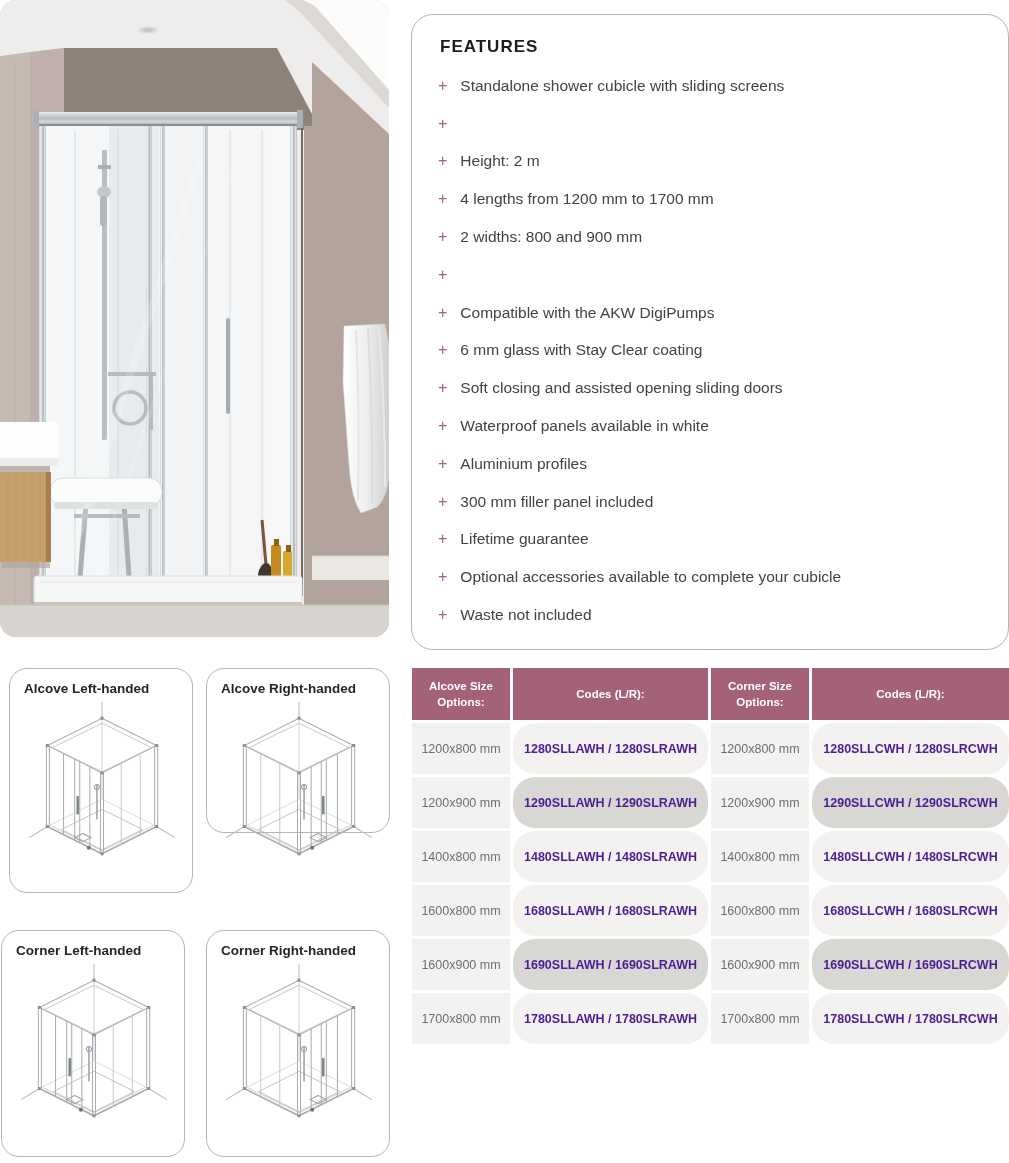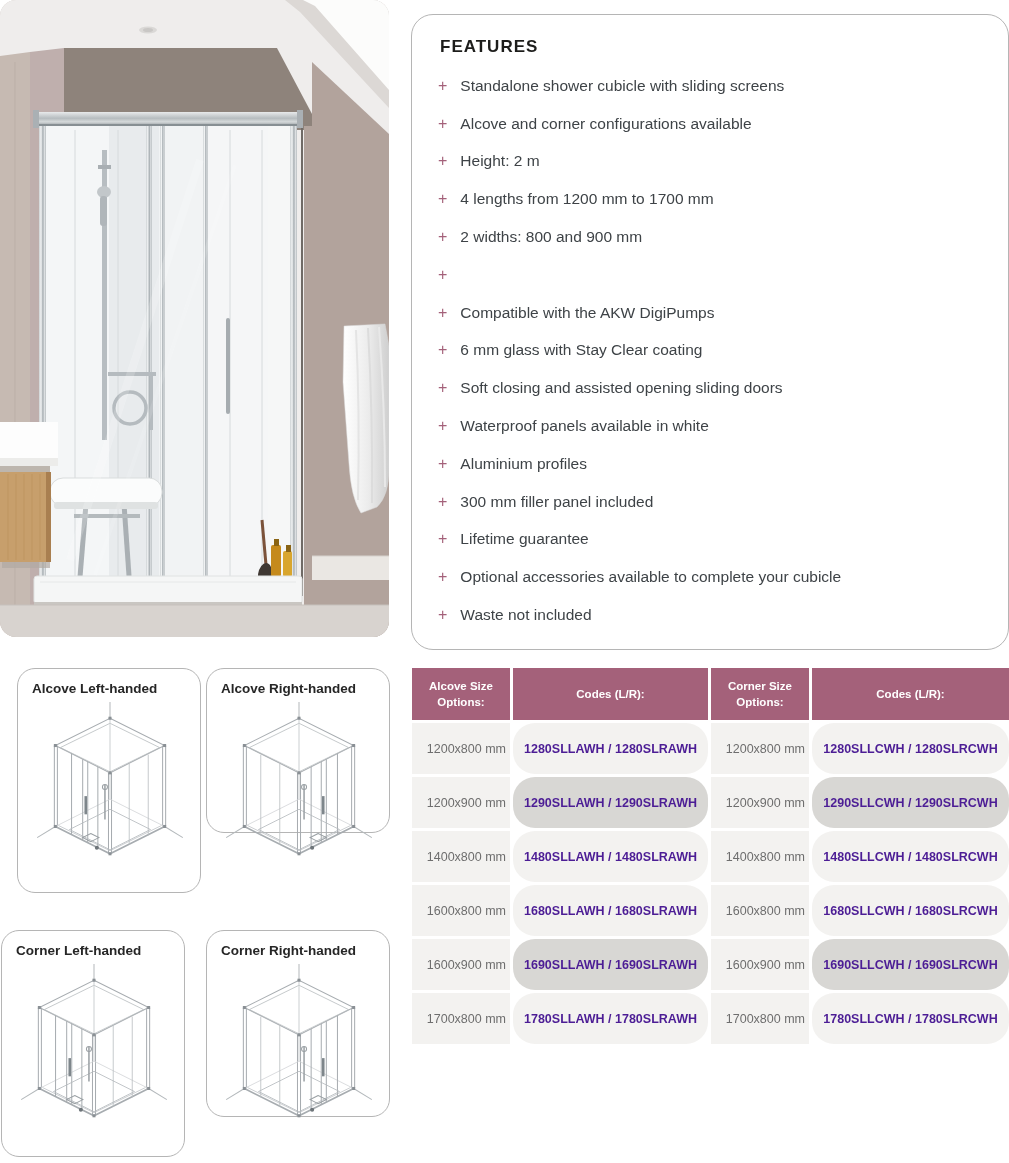--- a/index.html
+++ b/index.html
@@ -37,43 +37,43 @@
   .features-list{display:flex;flex-direction:column;}
   .feat{flex:0 0 37.8px;display:flex;align-items:center;gap:13px;
     font-size:15.5px;color:var(--text-dark);}
   .feat .plus{color:var(--accent);font-size:16px;line-height:1;flex:0 0 auto;}
 
   
   .diag-box{
     position:absolute;width:184px;border:1px solid var(--border-gray);
     border-radius:18px;background:#fff;padding:12px 12px 6px 14px;
   }
-  .diag-box.b1{left:17px;top:668px;height:225px;}
+  .diag-box.b1{left:9px;top:668px;height:225px;}
   .diag-box.b2{left:206px;top:668px;height:165px;}
   .diag-box.b3{left:1px;top:930px;height:227px;}
-  .diag-box.b4{left:206px;top:930px;height:187px;}
+  .diag-box.b4{left:206px;top:930px;height:227px;}
   .diag-label{font-size:13.5px;font-weight:bold;color:#262626;}
   .diag-art{display:block;margin:4px auto 0 auto;}
   .diag-art.mirror{transform:scaleX(-1);}
 
   
   .spec-table{
     position:absolute;left:409px;top:665px;width:603px;
     border-collapse:separate;border-spacing:3px;table-layout:fixed;
   }
   .spec-table th{
     background:var(--accent);color:#ffffff;font-size:11.5px;font-weight:bold;
     text-align:center;vertical-align:middle;height:52px;line-height:1.4;
     padding:0 6px;
   }
   .spec-table td{
     height:51px;text-align:center;vertical-align:middle;font-size:12.5px;
     padding:0 4px;
   }
-  .spec-table td.size{background:var(--row-light);color:#6e6e6e;text-align:right;}
+  .spec-table td.size{background:var(--row-light);color:#6e6e6e;}
   .spec-table td.code{background:var(--row-light);color:#4c1d95;font-weight:bold;border-radius:22px;}
   .spec-table tr.shaded td.code{background:var(--row-shaded);}
   .c1{width:98px;} .c2{width:195px;} .c3{width:98px;} .c4{width:197px;}
 </style>
 </head>
 <body>
 
 <div class="photo">
   <svg width="389" height="637" viewBox="0 0 389 637" role="img">
     <defs>
@@ -197,21 +197,20 @@
 
 <div class="features-box">
   <div class="features-title">FEATURES</div>
   <div class="features-list">
       <div class="feat">
         <span class="plus">+</span>
         <span>Standalone shower cubicle with sliding screens</span>
       </div>
       <div class="feat">
         <span class="plus">+</span>
-        <span>Alcove and corner configurations available</span>
       </div>
       <div class="feat">
         <span class="plus">+</span>
         <span>Height: 2 m</span>
       </div>
       <div class="feat">
         <span class="plus">+</span>
         <span>4 lengths from 1200 mm to 1700 mm</span>
       </div>
       <div class="feat">

